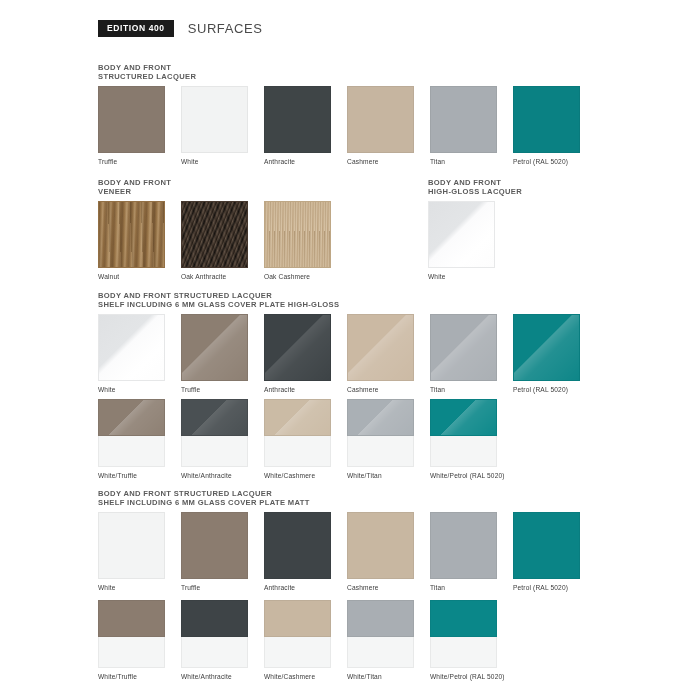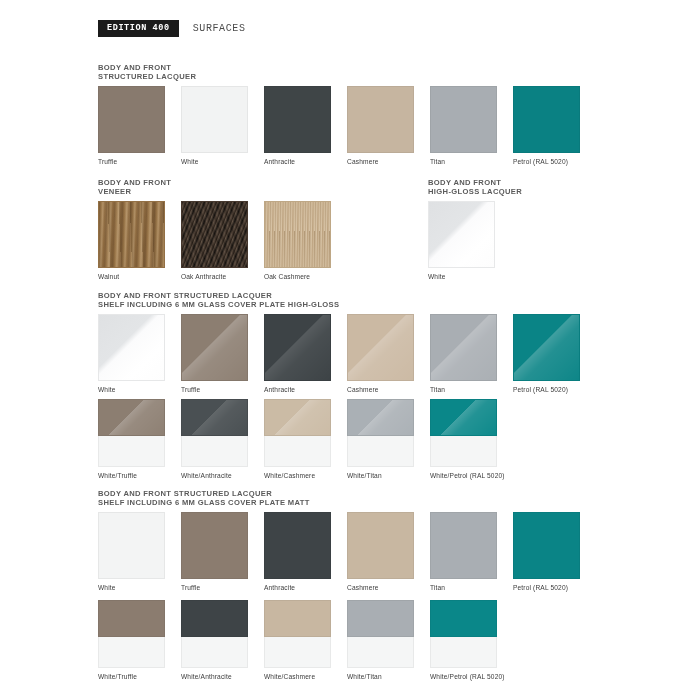--- a/index.html
+++ b/index.html
@@ -5,28 +5,28 @@
   * { box-sizing: border-box; margin: 0; padding: 0; }
   html, body {
     width: 700px; height: 700px;
     background: #ffffff;
     font-family: "Liberation Sans", sans-serif;
     overflow: hidden;
   }
   .page { position: relative; width: 700px; height: 700px; background: #ffffff; }
 
   
-  .topbar { position: absolute; left: 98px; top: 20px; display: flex; align-items: center; gap: 14px; font-family: Liberation Mono, monospace; }
+  .topbar { position: absolute; left: 98px; top: 20px; display: flex; align-items: center; gap: 14px; }
   .edition-badge {
     background: #1b1b1b; color: #ffffff;
     font-size: 8.5px; font-weight: bold; letter-spacing: .6px;
     padding: 4px 9px 4px 9px; line-height: 1;
   }
   .surfaces-label {
-    color: #4a4a4a; font-size: 10px; font-weight: normal; letter-spacing: .6px; text-align: center;
+    color: #4a4a4a; font-size: 13px; font-weight: normal; letter-spacing: .6px; text-align: center;
   }
 
   
   .sect-head {
     position: absolute;
     font-size: 7.6px; font-weight: bold; color: #5b5b5b;
     letter-spacing: .35px; line-height: 9.4px;
     white-space: pre-line;
   }
 

